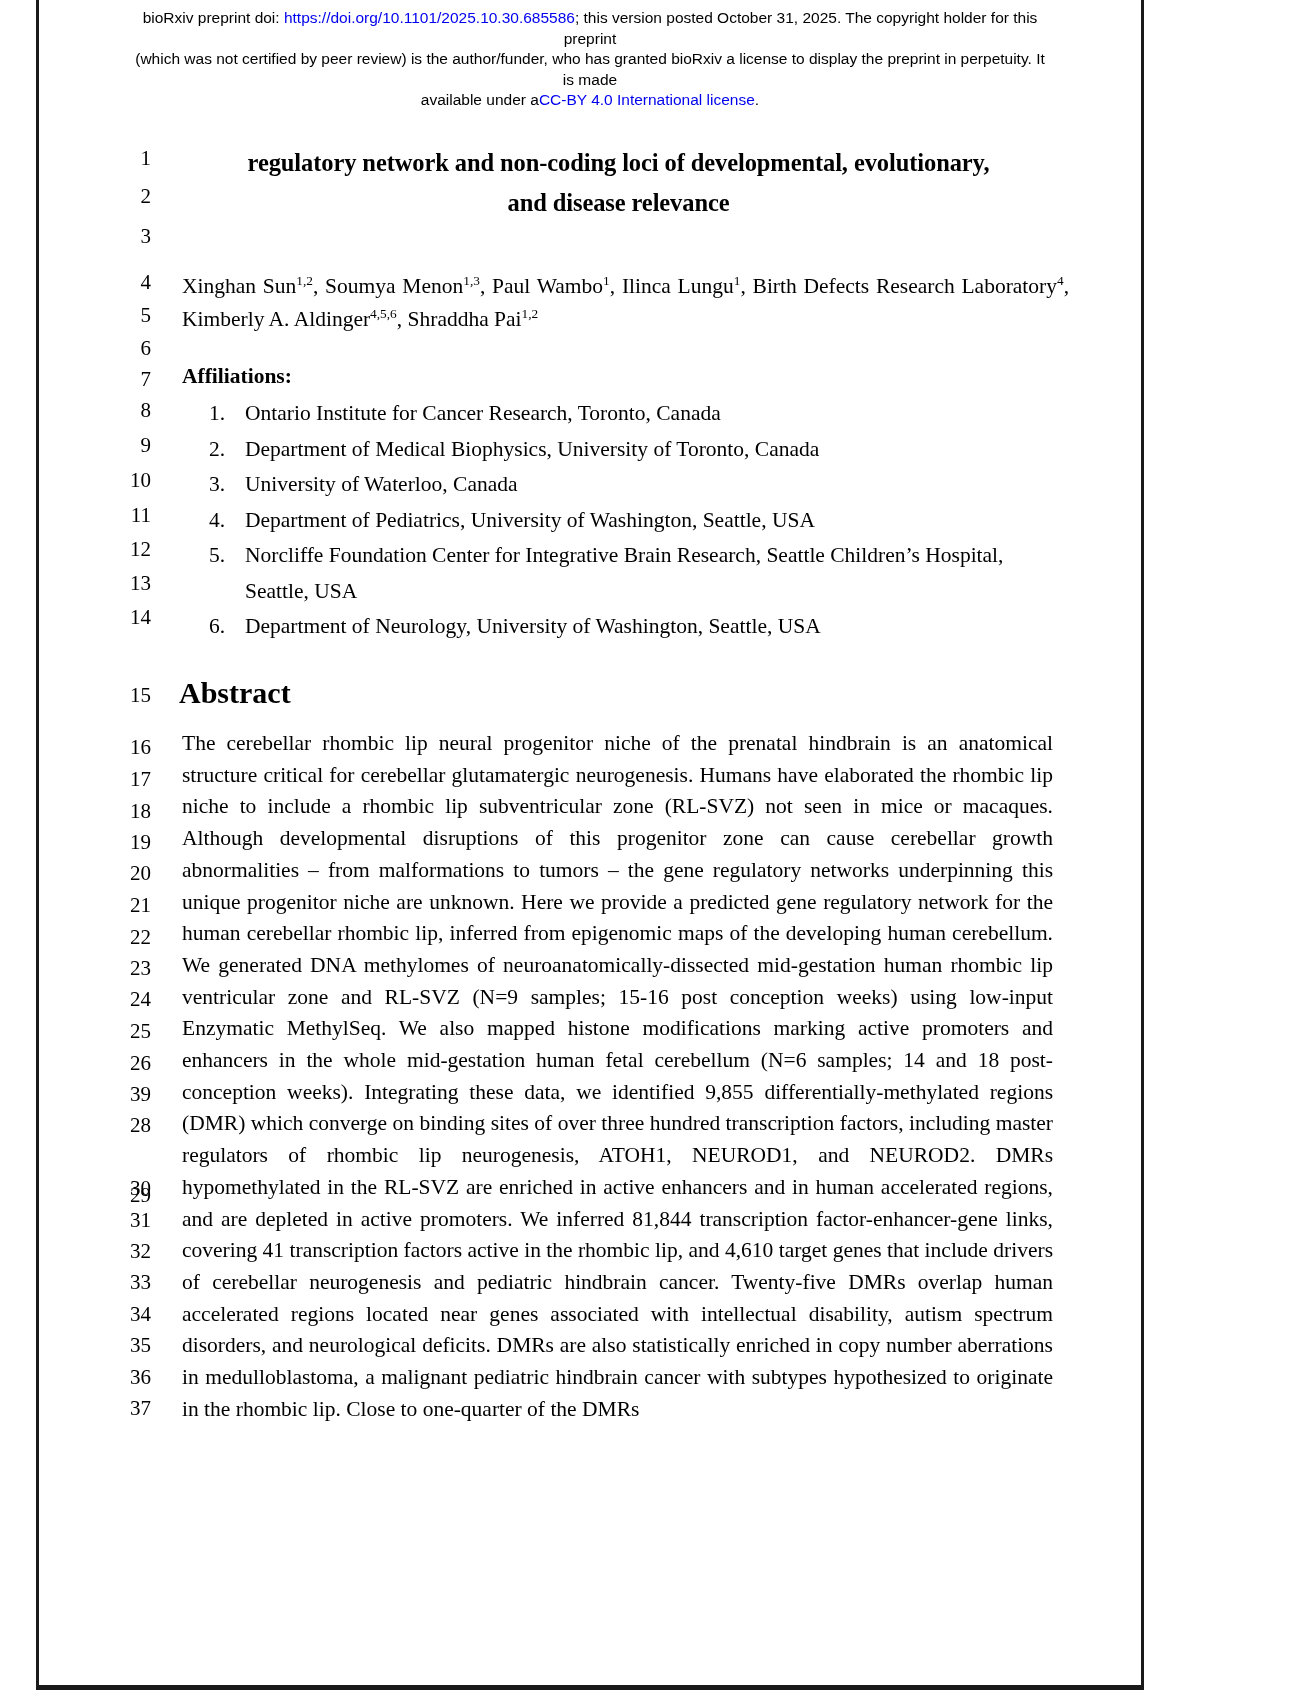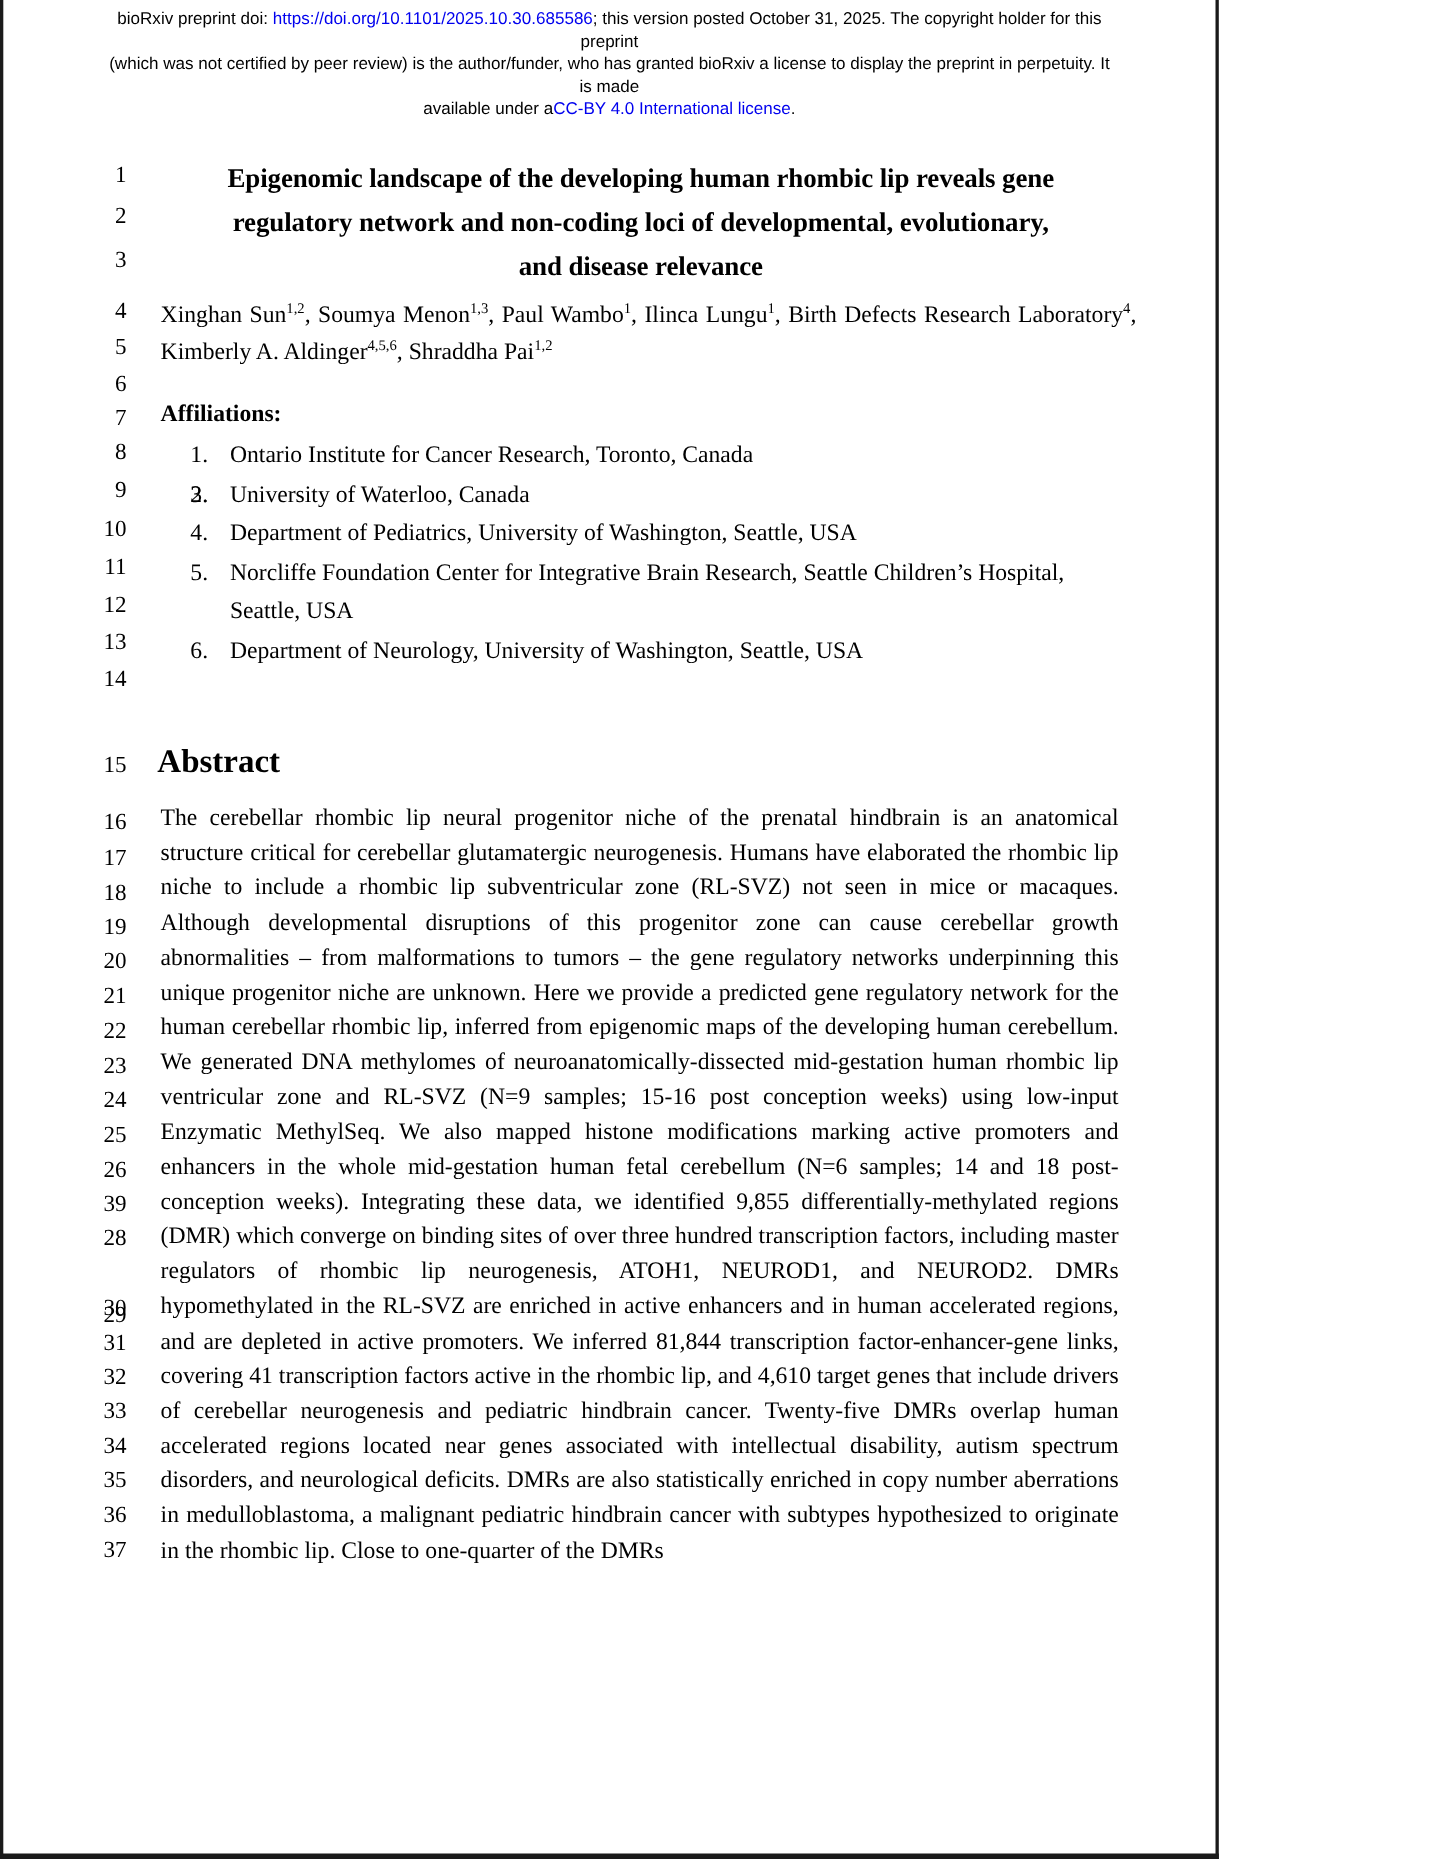--- a/index.html
+++ b/index.html
@@ -12,20 +12,21 @@
     width: 1108px;
     height: 1690px;
     background: #ffffff;
     box-sizing: border-box;
     border-left: 3px solid #1a1a1a;
     border-right: 3px solid #1a1a1a;
     border-bottom: 5px solid #1a1a1a;
     overflow: hidden;
     font-family: "Liberation Serif", "DejaVu Serif", serif;
     color: #000000;
+    margin-left: 36px;
   }
 
   
   .biorxiv-header {
     position: absolute;
     top: 8px;
     left: 0;
     right: 0;
     text-align: center;
     font-family: "Liberation Sans", "DejaVu Sans", sans-serif;
@@ -178,31 +179,30 @@
       <div class="linenum" style="top: 1210px;">31</div>
       <div class="linenum" style="top: 1241px;">32</div>
       <div class="linenum" style="top: 1272px;">33</div>
       <div class="linenum" style="top: 1304px;">34</div>
       <div class="linenum" style="top: 1335px;">35</div>
       <div class="linenum" style="top: 1367px;">36</div>
       <div class="linenum" style="top: 1398px;">37</div>
     </div>
 
   <div class="title">
-    <div>Epigenomic landscape of the developing human rhombic lip reveals gene</div>
     <div>regulatory network and non-coding loci of developmental, evolutionary,</div>
     <div>and disease relevance</div>
   </div>
 
   <div class="authors" id="authors-block"><span>Xinghan Sun</span><sup>1,2</sup>, <span>Soumya Menon</span><sup>1,3</sup>, <span>Paul Wambo</span><sup>1</sup>, <span>Ilinca Lungu</span><sup>1</sup>, <span>Birth Defects Research Laboratory</span><sup>4</sup>, <span>Kimberly A. Aldinger</span><sup>4,5,6</sup>, <span>Shraddha Pai</span><sup>1,2</sup></div>
 
   <div class="affil-heading">Affiliations:</div>
   <ul class="affil-list" id="affil-list">
       <li><span class="num">1.</span><span>Ontario Institute for Cancer Research, Toronto, Canada</span></li>
-      <li><span class="num">2.</span></li>
+      <li><span class="num">2.</span><span>Department of Medical Biophysics, University of Toronto, Canada</span></li>
       <li><span class="num">3.</span><span>University of Waterloo, Canada</span></li>
       <li><span class="num">4.</span><span>Department of Pediatrics, University of Washington, Seattle, USA</span></li>
       <li><span class="num">5.</span><span>Norcliffe Foundation Center for Integrative Brain Research, Seattle Children’s Hospital, Seattle, USA</span></li>
       <li><span class="num">6.</span><span>Department of Neurology, University of Washington, Seattle, USA</span></li>
     </ul>
 
   <div class="abstract-heading">Abstract</div>
   <div class="abstract-body">
     <p>The cerebellar rhombic lip neural progenitor niche of the prenatal hindbrain is an anatomical structure critical for cerebellar glutamatergic neurogenesis.  Humans have elaborated the rhombic lip niche to include a rhombic lip subventricular zone (RL-SVZ) not seen in mice or macaques.  Although developmental disruptions of this progenitor zone can cause cerebellar growth abnormalities – from malformations to tumors – the gene regulatory networks underpinning this unique progenitor niche are unknown. Here we provide a predicted gene regulatory network for the human cerebellar rhombic lip, inferred from epigenomic maps of the developing human cerebellum.  We generated DNA methylomes of neuroanatomically-dissected mid-gestation human rhombic lip ventricular zone and RL-SVZ (N=9 samples; 15-16 post conception weeks) using low-input Enzymatic MethylSeq.  We also mapped histone modifications marking active promoters and enhancers in the whole mid-gestation human fetal cerebellum (N=6 samples; 14 and 18 post-conception weeks). Integrating these data, we identified 9,855 differentially-methylated regions (DMR) which converge on binding sites of over three hundred transcription factors, including master regulators of rhombic lip neurogenesis, ATOH1, NEUROD1, and NEUROD2. DMRs hypomethylated in the RL-SVZ are enriched in active enhancers and in human accelerated regions, and are depleted in active promoters. We inferred 81,844 transcription factor-enhancer-gene links, covering 41 transcription factors active in the rhombic lip, and 4,610 target genes that include drivers of cerebellar neurogenesis and pediatric hindbrain cancer. Twenty-five DMRs overlap human accelerated regions located near genes associated with intellectual disability, autism spectrum disorders, and neurological deficits. DMRs are also statistically enriched in copy number aberrations in medulloblastoma, a malignant pediatric hindbrain cancer with subtypes hypothesized to originate in the rhombic lip. Close to one-quarter of the DMRs</p>
   </div>

